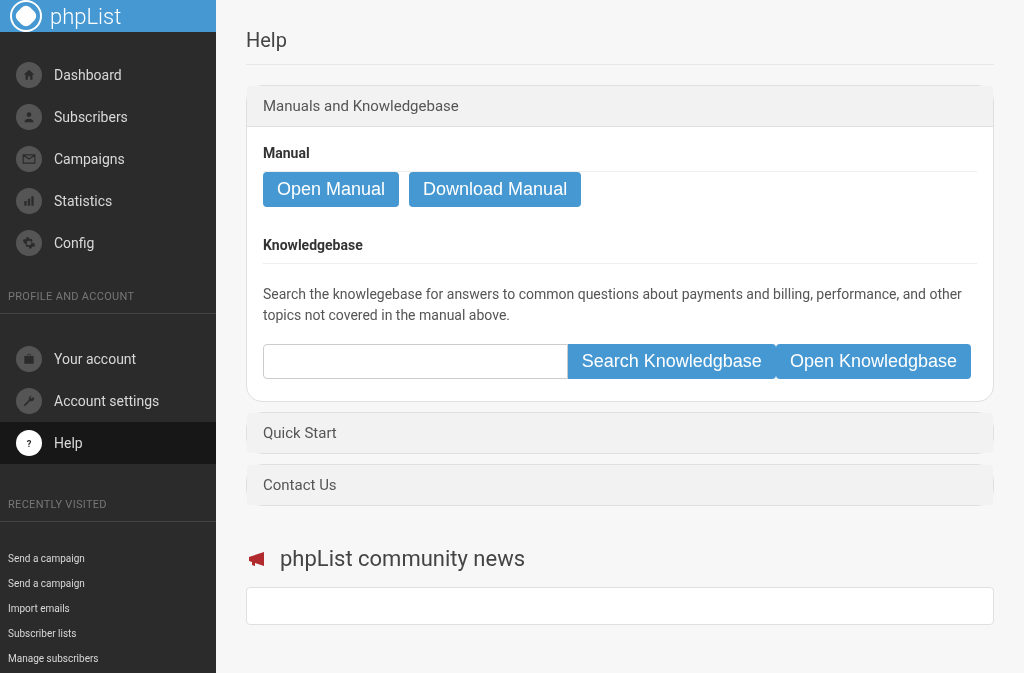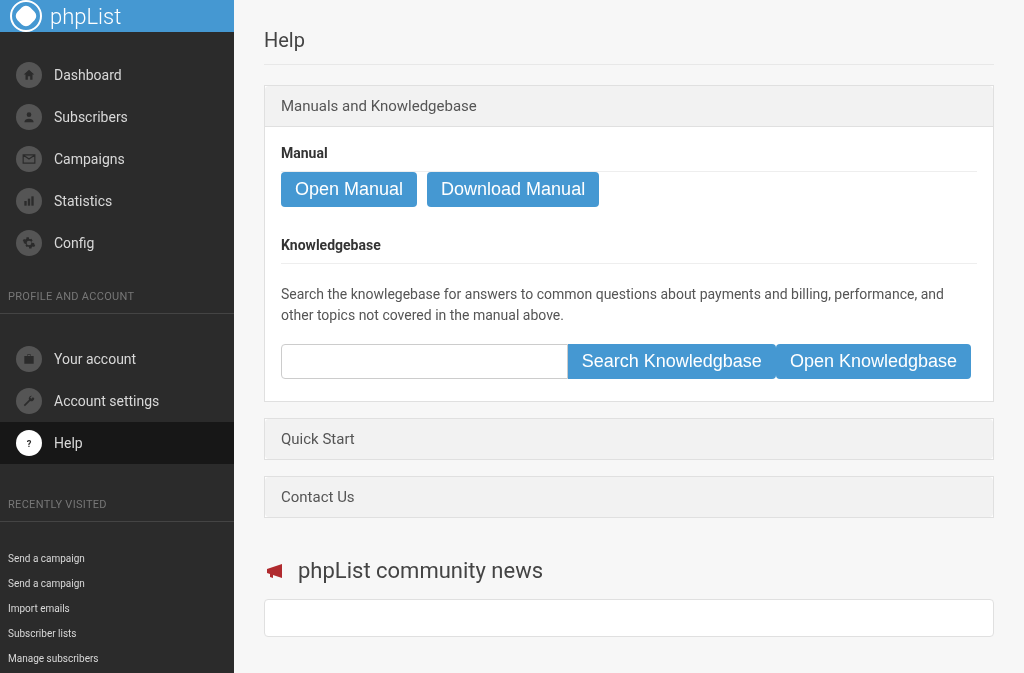--- a/index.html
+++ b/index.html
@@ -1,20 +1,20 @@
 <!DOCTYPE html>
 <html><head>
   <meta charset="utf-8">
   <style>
     * { margin: 0; padding: 0; box-sizing: border-box; }
     html, body { width: 100%; height: 100%; overflow: hidden; font-family: -apple-system, BlinkMacSystemFont, "Segoe UI", Roboto, "Helvetica Neue", Arial, sans-serif; }
     body { display: flex; background: #f7f7f7; }
     
     .sidebar {
-      width: 234px;
+      width: 216px;
       height: 100%;
       background: #2b2b2b;
       display: flex;
       flex-direction: column;
       overflow-y: auto;
       overflow-x: hidden;
       gap: 20px;
     }
     
     .sidebar::-webkit-scrollbar { width: 10px; }
@@ -119,22 +119,22 @@
       color: #444;
       font-weight: 400;
       padding-bottom: 12px;
       border-bottom: 1px solid #e8e8e8;
       margin-bottom: 20px;
     }
     
     .panel {
       background: #fff;
       border: 1px solid #e0e0e0;
-      border-radius: 0;
-      margin-bottom: 16px;
+      border-radius: 16px;
+      margin-bottom: 10px;
     }
     .panel-header {
       background: #f2f2f2;
       padding: 11px 16px;
       font-size: 15px;
       color: #555;
       cursor: pointer;
       border-radius: 4px;
     }
     .panel.open .panel-header { border-bottom: 1px solid #e0e0e0; border-radius: 4px 4px 0 0; }

